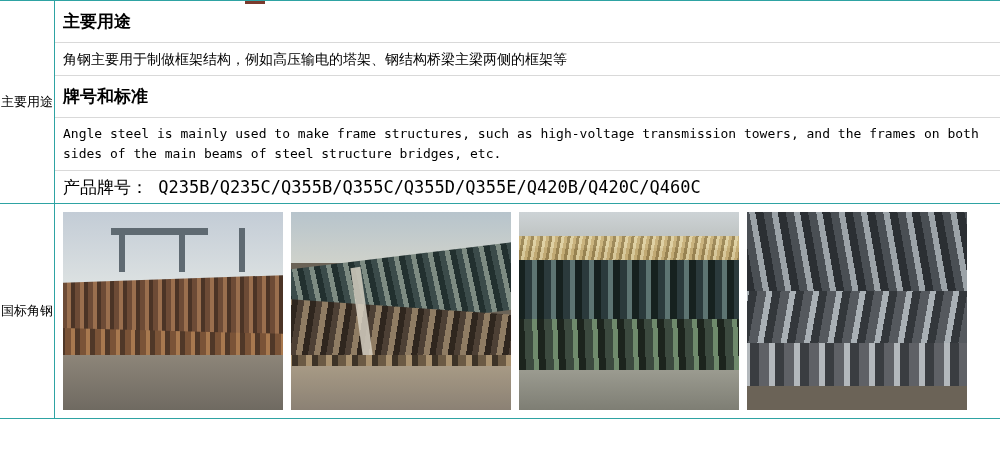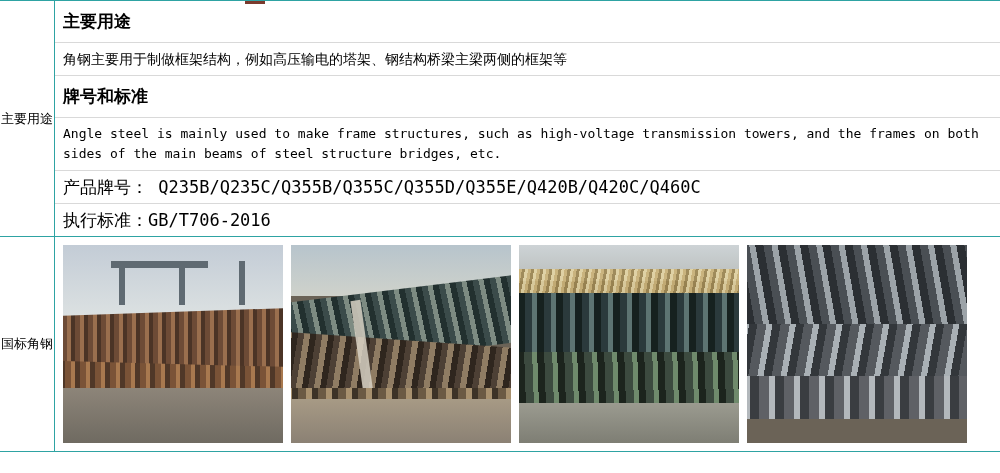--- a/index.html
+++ b/index.html
@@ -254,23 +254,20 @@
                 <td class="p-cn">角钢主要用于制做框架结构，例如高压输电的塔架、钢结构桥梁主梁两侧的框架等</td>
               </tr>
               <tr>
                 <td class="h-cn">牌号和标准</td>
               </tr>
               <tr>
                 <td class="p-en">Angle steel is mainly used to make frame structures, such as high-voltage transmission towers, and the frames on both sides of the main beams of steel structure bridges, etc.</td>
               </tr>
               <tr>
                 <td class="p-mixed">产品牌号：  Q235B/Q235C/Q355B/Q355C/Q355D/Q355E/Q420B/Q420C/Q460C</td>
-              </tr>
-              <tr>
-                <td class="p-mixed">执行标准：GB/T706-2016</td>
               </tr>
             </tbody>
           </table>
         </td>
       </tr>
 
       <tr>
         <td class="label-cell">
           <span class="vert-label">国标角钢</span>
         </td>

